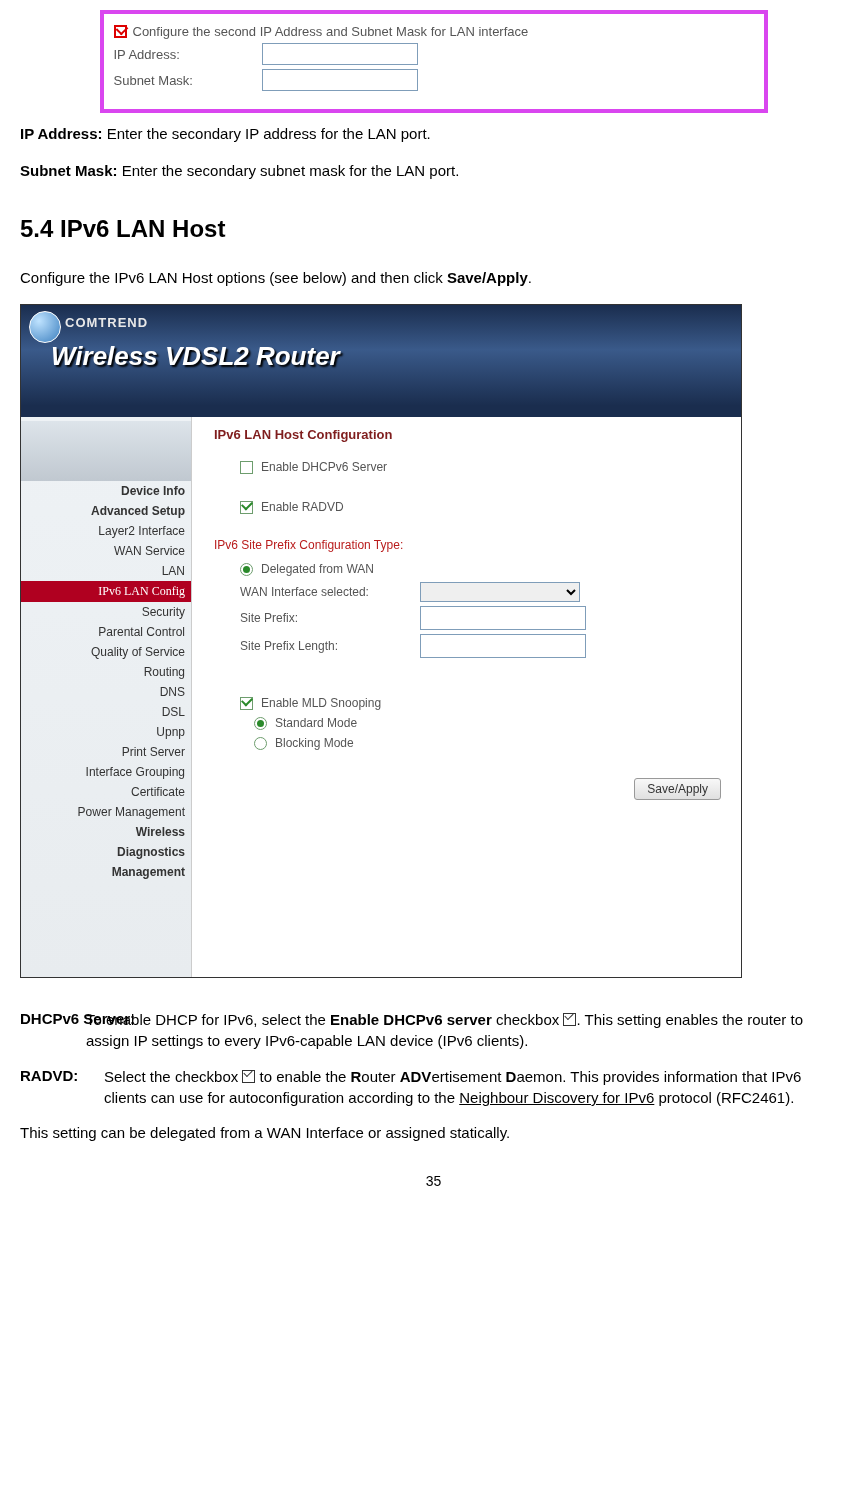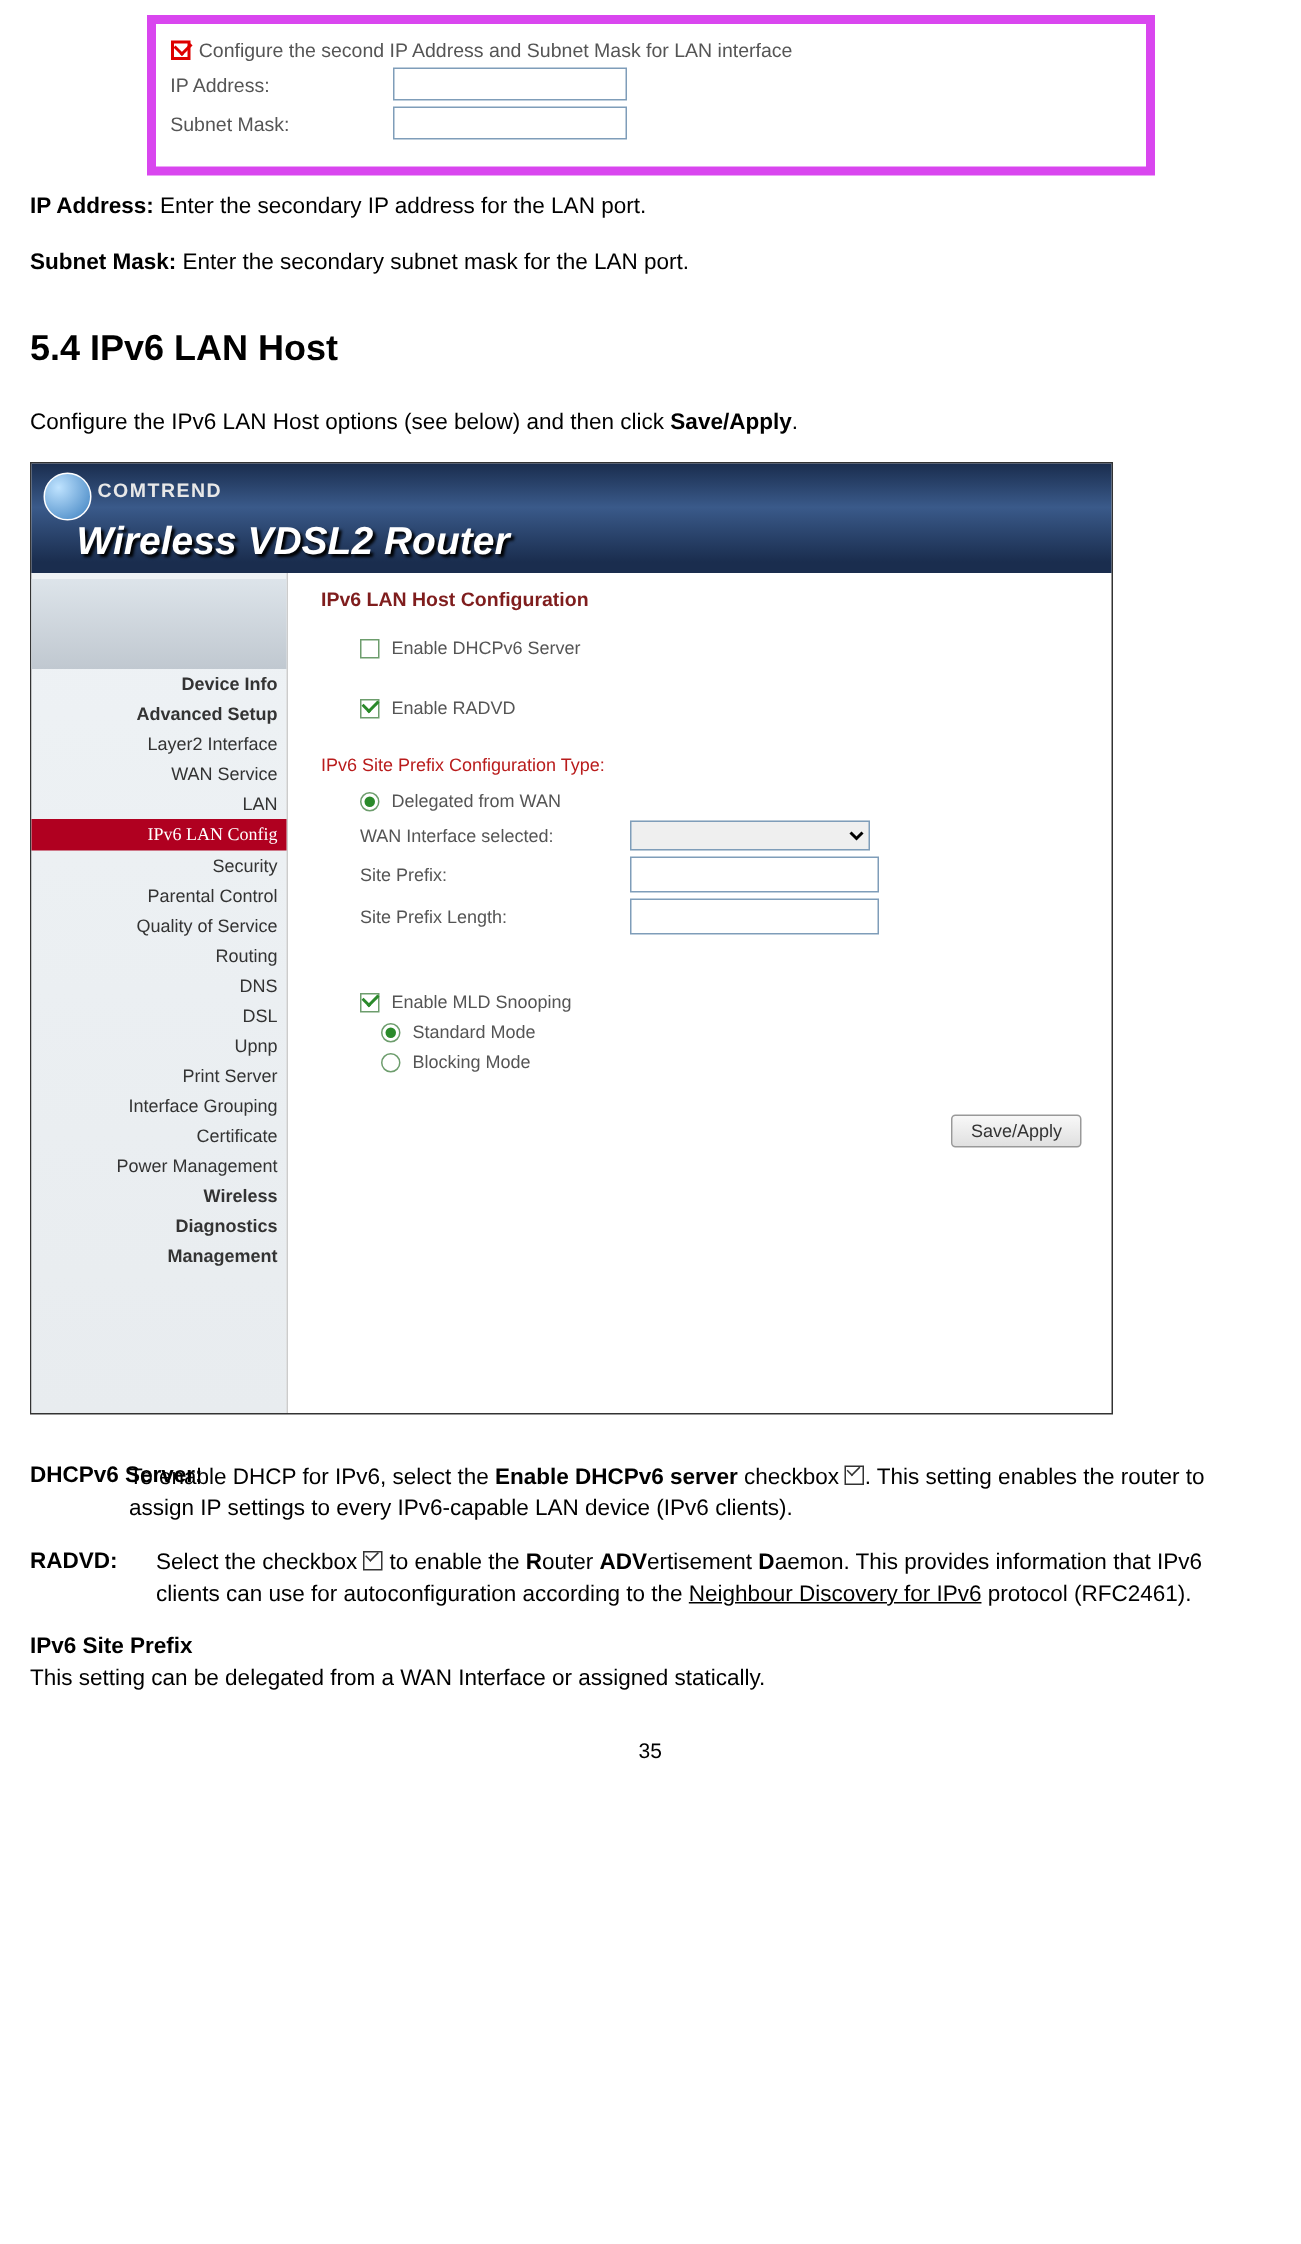--- a/index.html
+++ b/index.html
@@ -5,21 +5,21 @@
   body {
     font-family: Verdana, Arial, sans-serif;
     font-size: 15px;
     color: #000;
     background: #fff;
     margin: 0;
     padding: 10px 20px;
     width: 827px;
   }
   .figbox {
-    border: 6px solid #d946ef;
+    border: 4px solid #d946ef;
     width: 640px;
     margin: 0 auto 8px auto;
     padding: 6px 10px 14px 10px;
     background: #fff;
   }
   .figrow {
     display: flex;
     align-items: center;
     margin: 4px 0;
     font-size: 13px;
@@ -52,21 +52,21 @@
     font-weight: bold;
     margin: 34px 0 24px 0;
   }
   .router-shot {
     border: 1px solid #333;
     width: 720px;
     margin: 6px 0 30px 0;
     background: #fff;
   }
   .router-header {
-    height: 73px;
+    height: 112px;
     background: linear-gradient(#1a2d4e, #3a5a8a 40%, #1a2d4e 90%);
     position: relative;
     color: #fff;
   }
   .router-header .globe {
     position:absolute; left:8px; top:6px; width:30px; height:30px;
     border-radius:50%; background: radial-gradient(circle at 30% 30%, #bfe3ff, #3b7fbf);
     border:1px solid #fff;
   }
   .router-header .brand {
@@ -290,17 +290,16 @@
 </div>
 
 <div class="def-row">
   <div class="def-lbl def-ind1">RADVD:</div>
   <div class="def-body2">
     <span>Select the checkbox </span><span class="chkglyph"></span><span> to enable the </span><span class="bold">R</span><span>outer </span><span class="bold">ADV</span><span>ertisement </span><span class="bold">D</span><span>aemon. This provides information that IPv6 clients can use for autoconfiguration according to the </span><span class="underline">Neighbour Discovery for IPv6</span><span> protocol (RFC2461).</span>
   </div>
 </div>
 
 <div class="def-row">
-  <div class="def-lbl">IPv6 Site Prefix</div>
   <div>This setting can be delegated from a WAN Interface or assigned statically.</div>
 </div>
 
 <div class="page-num">35</div>
 
 </body></html>

